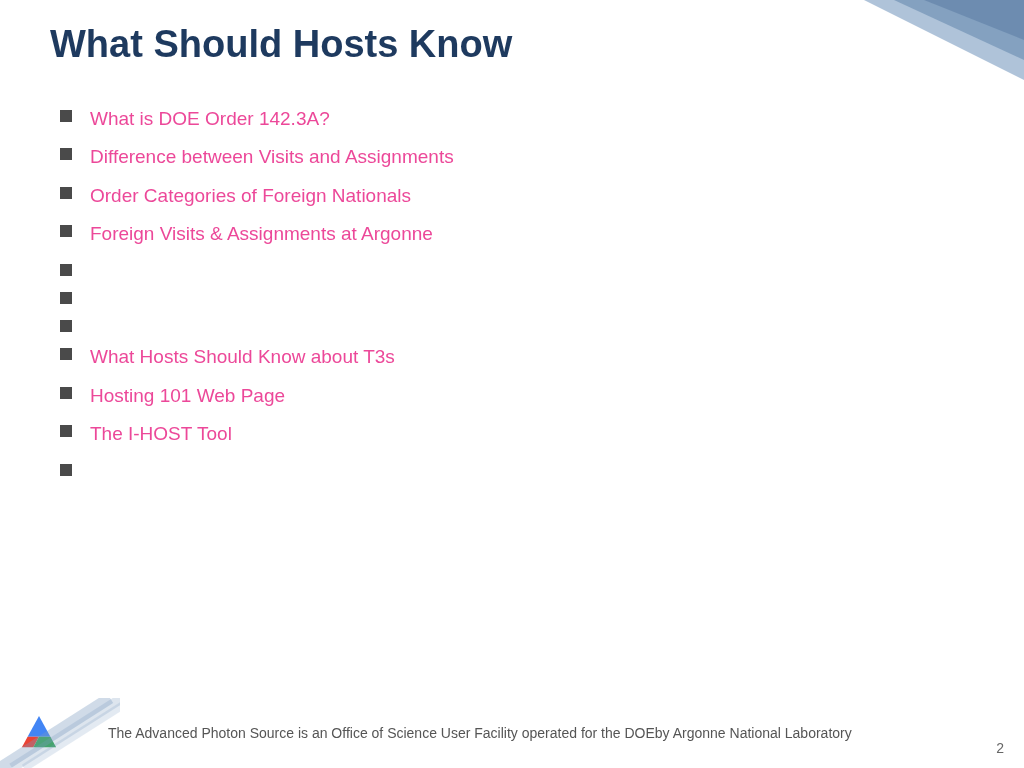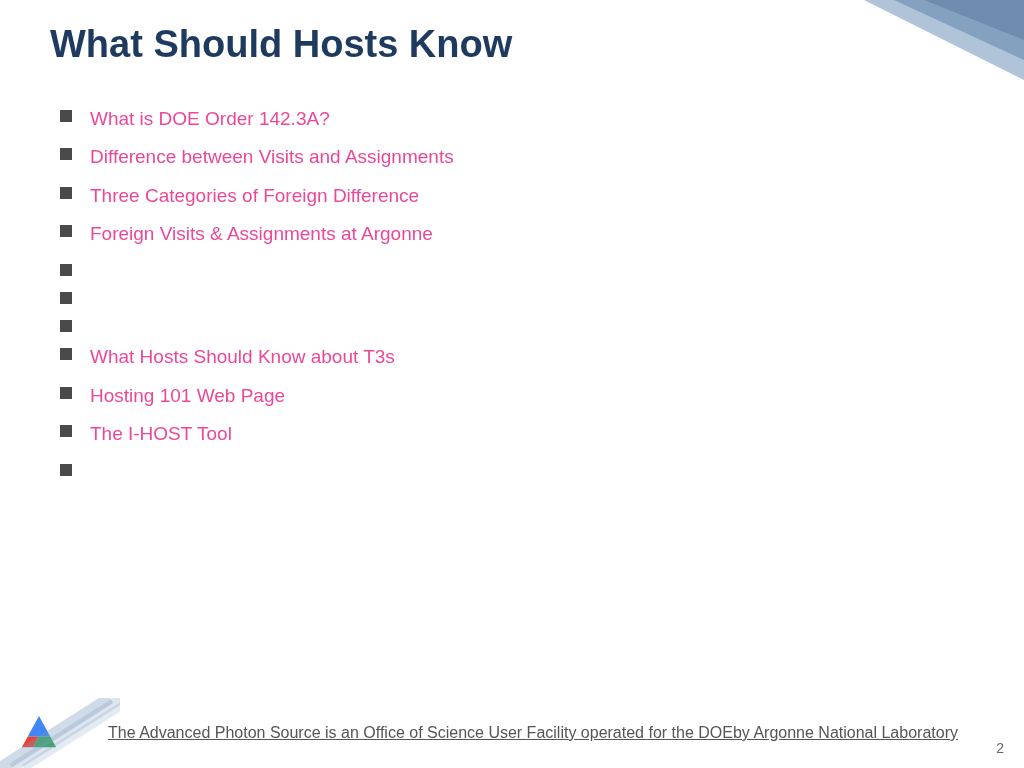--- a/index.html
+++ b/index.html
@@ -100,24 +100,23 @@
     
     .footer-lines {
       position: absolute;
       bottom: 0;
       left: 0;
       width: 120px;
       height: 70px;
     }
 
     .footer-text {
-      font-size: 16px;
+      font-size: 14px;
       color: #555555;
       margin-left: 50px;
-      text-decoration: underline;
     }
 
     
     .page-number {
       position: absolute;
       bottom: 12px;
       right: 20px;
       font-size: 14px;
       color: #666;
     }
@@ -140,21 +139,21 @@
   <li>
         <span class="bullet-marker"></span>
         <span class="bullet-text">What is DOE Order 142.3A?</span>
       </li>
       <li>
         <span class="bullet-marker"></span>
         <span class="bullet-text">Difference between Visits and Assignments</span>
       </li>
       <li>
         <span class="bullet-marker"></span>
-        <span class="bullet-text">Three Categories of Foreign Difference</span>
+        <span class="bullet-text">Order Categories of Foreign Nationals</span>
       </li>
       <li>
         <span class="bullet-marker"></span>
         <span class="bullet-text">Foreign Visits &amp; Assignments at Argonne</span>
       </li>
       <li>
         <span class="bullet-marker"></span>
       </li>
       <li>
         <span class="bullet-marker"></span>

